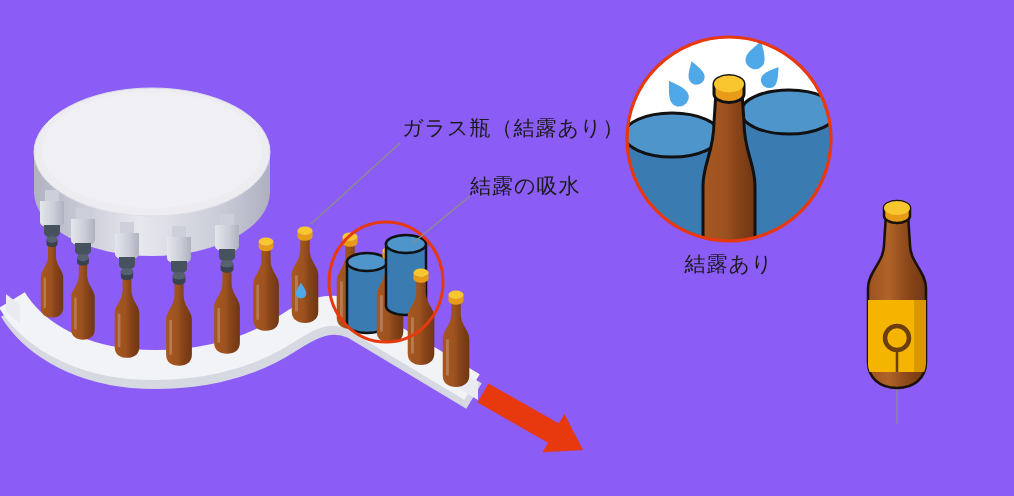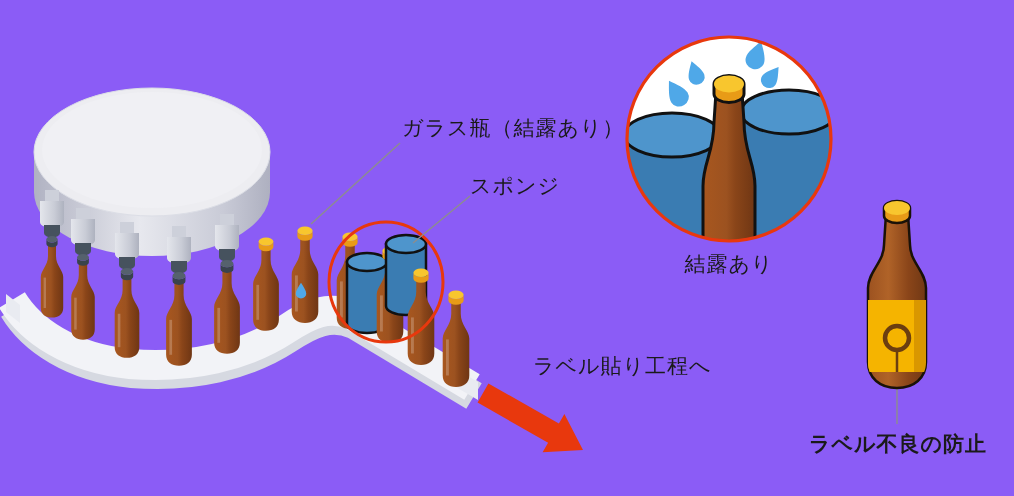--- a/index.html
+++ b/index.html
@@ -197,20 +197,18 @@
         <path d="M 897 350 L 897 372" stroke="#6B3E10" stroke-width="2.5"></path>
         <circle cx="897" cy="338" r="12" fill="none" stroke="#6B3E10" stroke-width="4.5"></circle>
       </g>
       <path d="M 884 216 a 13 7 0 0 0 26 0 l 0 -8 a 13 7 0 0 0 -26 0 Z" fill="#E89B17" stroke="#1a1208" stroke-width="2.5"></path>
       <ellipse cx="897" cy="208" rx="13" ry="7" class="cap-top"></ellipse>
     </g>
   </svg>
 
   <div class="diagram-label" style="left:402px;top:114px;">ガラス瓶（結露あり）</div>
 
-  <div class="diagram-label" style="left:470px;top:172px;">スポンジ</div>
-
-  <div class="diagram-label" style="left:533px;top:352px;">ラベル貼り工程へ</div>
+  <div class="diagram-label" style="left:470px;top:172px;">結露の吸水</div>
+
 
   <div class="diagram-label caption-center" style="left:729px;top:250px;">結露あり</div>
 
-  <div class="diagram-label caption-center bold" style="left:898px;top:430px;">ラベル不良の防止</div>
 </div>
 
 </body></html>

